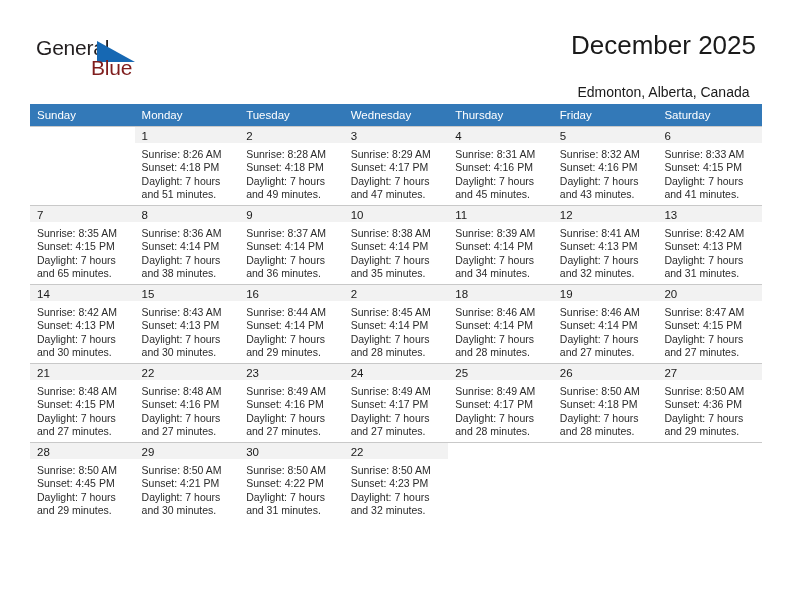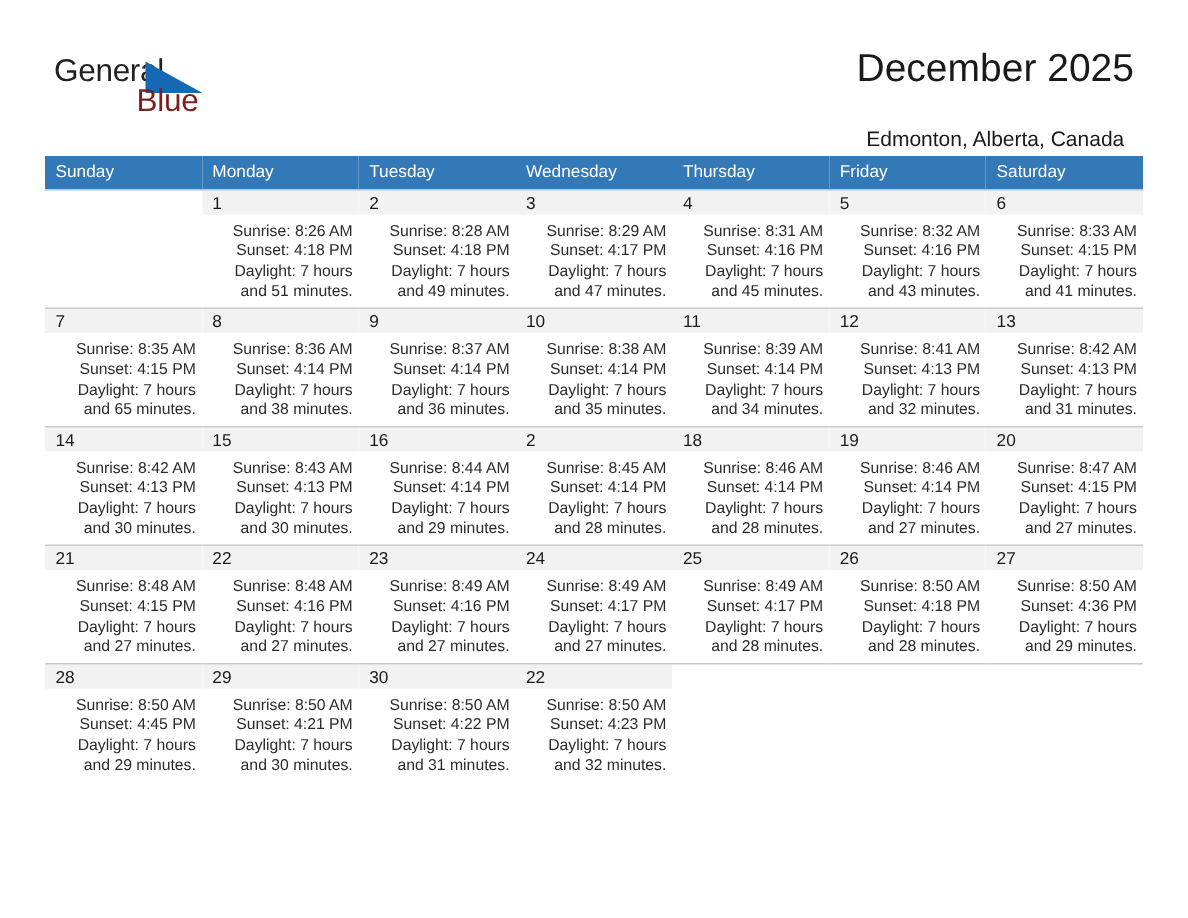--- a/index.html
+++ b/index.html
@@ -128,21 +128,20 @@
     background: #ffffff;
   }
   td.blank .daynum-bar {
     background: #ffffff;
   }
   .cell-lines {
     padding: 5px 4px 0 7px;
     font-size: 10.5px;
     line-height: 13.4px;
     color: #2b2b2b;
-    text-align: right;
   }
   .cell-lines div {
     white-space: nowrap;
   }
 </style>
 </head>
 <body>
 
 <div class="page">
 

